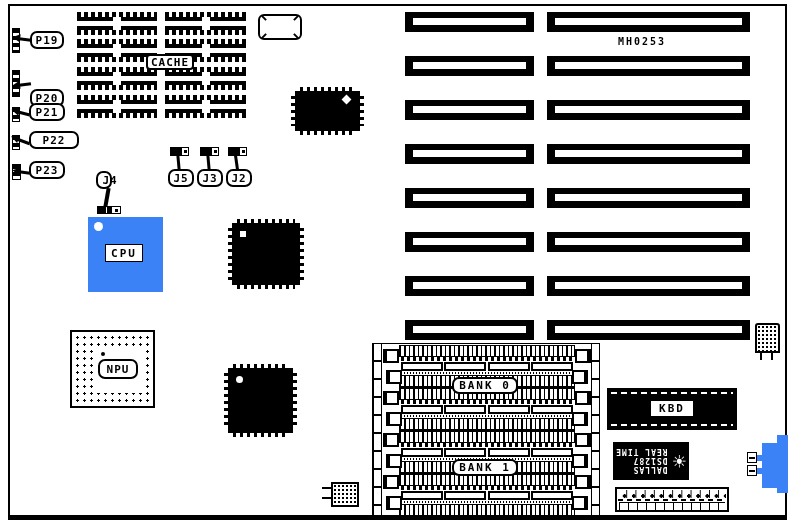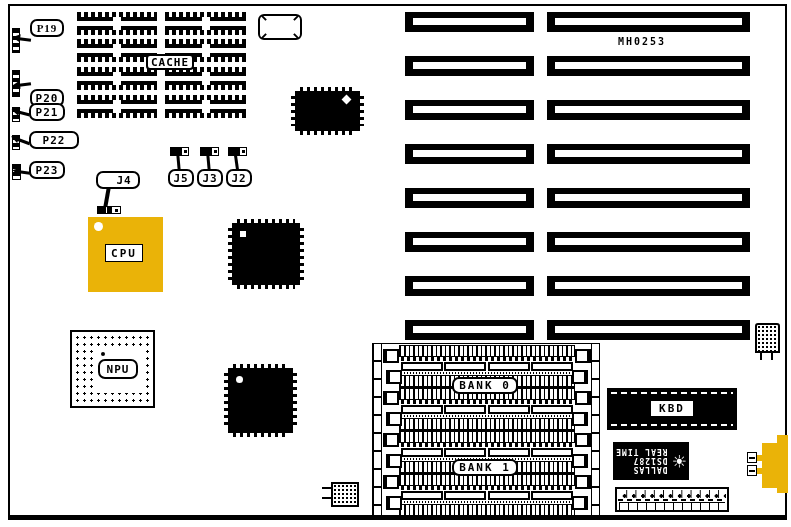--- a/index.html
+++ b/index.html
@@ -91,21 +91,21 @@
   #pstrip{border:2px solid #000;background:#fff;}
   #pstrip .pins-row{height:8px;margin:1px;
      background-image:radial-gradient(#000 2px,transparent 2.2px),
        repeating-linear-gradient(90deg,transparent 0 8px,#000 8px 9px);
      background-size:9.2px 8px,9.2px 8px;background-position:2px 2px,0 0;}
   #pstrip .dash-row{height:2px;margin:0 1px;
      background:repeating-linear-gradient(90deg,#000 0 5px,transparent 5px 9px);}
   #pstrip .sock-row{height:8px;margin:1px 2px;border-top:1px solid #000;border-bottom:1px solid #000;
      background:repeating-linear-gradient(90deg,#000 0 1.5px,transparent 1.5px 9px);}
   
-  .blackrect{background:#eab308;}
+  .blackrect{background:#3b82f6;}
   .conn-box{border:1px solid #000;background:#fff;}
   .conn-box::after{content:"";position:absolute;left:1px;right:1px;top:45%;height:1.5px;background:#000;}
   
   .jumper{border:1px solid #000;background:#fff;display:flex;align-items:stretch;}
   .jumper .shunt{background:#000;flex:0 0 auto;}
   .jumper .open-pin{flex:1;position:relative;}
   .jumper .open-pin::after{content:"";position:absolute;left:50%;top:50%;width:3px;height:3px;
        margin:-1.5px 0 0 -1.5px;background:#000;}
   
   #model{font-size:10px;letter-spacing:2px;font-weight:bold;}
@@ -125,21 +125,21 @@
   <div class="abs pinstrip" style="left:12px;top:107px;width:8px;height:15px;"></div>
   <div class="abs pinstrip" style="left:12px;top:135px;width:8px;height:15px;"></div>
   <div class="abs pinstrip" style="left:12px;top:164px;width:9px;height:16px;"></div>
 
   <div class="abs leader pleader" style="left:19px;top:38px;width:12px;height:3px;transform:rotate(8deg);"></div>
   <div class="abs leader pleader" style="left:19px;top:83px;width:12px;height:3px;transform:rotate(-8deg);"></div>
   <div class="abs leader pleader" style="left:18px;top:112px;width:12px;height:3px;transform:rotate(14deg);"></div>
   <div class="abs leader pleader" style="left:17px;top:140px;width:13px;height:3px;transform:rotate(20deg);"></div>
   <div class="abs leader pleader" style="left:19px;top:171px;width:11px;height:3px;transform:rotate(8deg);"></div>
 
-  <div class="abs callout" style="left:30px;top:19px;width:34px;height:18px;font-family:Liberation Serif, serif;">P19</div>
+  <div class="abs callout" style="left:30px;top:31px;width:34px;height:18px;">P19</div>
   <div class="abs callout" style="left:30px;top:74px;width:34px;height:18px;margin-top:15px;">P20</div>
   <div class="abs callout" style="left:29px;top:103px;width:36px;height:18px;">P21</div>
   <div class="abs callout" style="left:29px;top:131px;width:50px;height:18px;">P22</div>
   <div class="abs callout" style="left:29px;top:161px;width:36px;height:18px;">P23</div>
 
   <div class="abs cache-chip" style="left:77px;top:12px;width:80px;">
       <div class="teeth"></div>
       <div class="body"></div>
       <div class="gap"></div>
       <div class="teeth b"></div>
@@ -232,21 +232,21 @@
       <div class="shunt" style="width:11px;"></div>
       <div class="open-pin"></div>
     </div>
   <div class="abs leader" style="left:177px;top:155px;width:3px;height:15px;transform:rotate(-5deg);"></div>
   <div class="abs leader" style="left:207px;top:155px;width:3px;height:15px;transform:rotate(-5deg);"></div>
   <div class="abs leader" style="left:235px;top:155px;width:3px;height:15px;transform:rotate(-8deg);"></div>
   <div class="abs callout" style="left:168px;top:169px;width:26px;height:18px;">J5</div>
   <div class="abs callout" style="left:197px;top:169px;width:26px;height:18px;">J3</div>
   <div class="abs callout" style="left:226px;top:169px;width:26px;height:18px;">J2</div>
 
-  <div class="abs callout" style="left:96px;top:171px;width:44px;height:18px;padding-left:12px;">J4</div>
+  <div class="abs callout" style="left:96px;top:171px;width:16px;height:18px;padding-left:12px;">J4</div>
   <div class="abs leader" style="left:105px;top:188px;width:4px;height:19px;transform:rotate(10deg);"></div>
   <div class="abs jumper" style="left:97px;top:206px;width:24px;height:8px;">
     <div class="shunt" style="width:8px;"></div>
       <div style="width:1px;"></div>
       <div class="shunt" style="width:5px;"></div>
       <div class="open-pin"></div>
   </div>
 
   <div class="abs blackrect" style="left:88px;top:217px;width:75px;height:75px;">
     <div class="abs dot-round" style="left:6px;top:5px;width:9px;height:9px;"></div>

